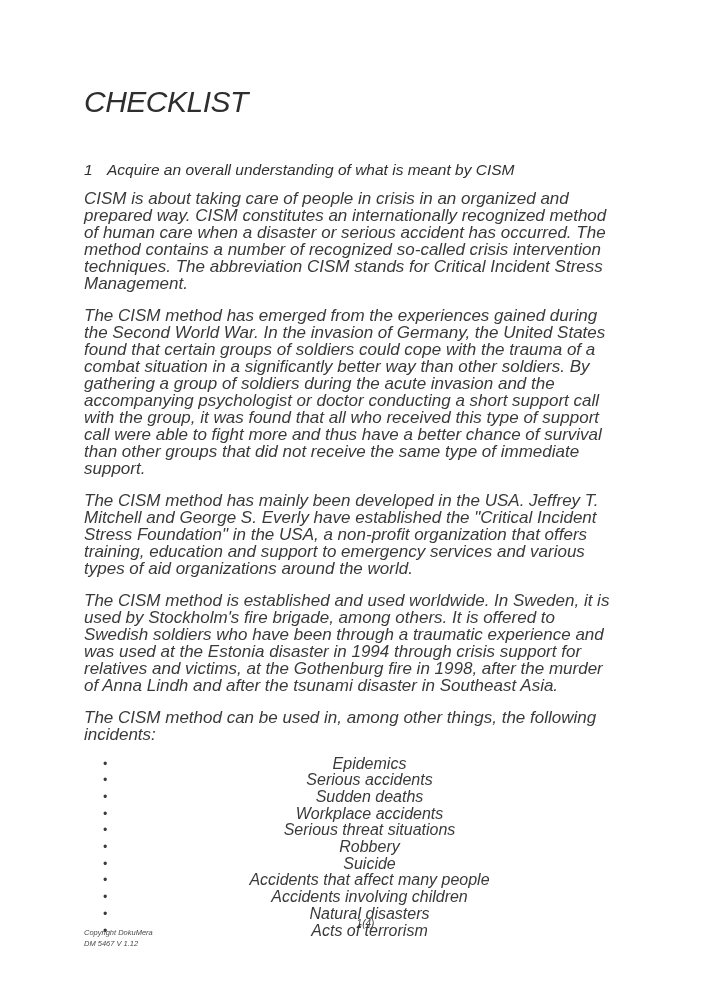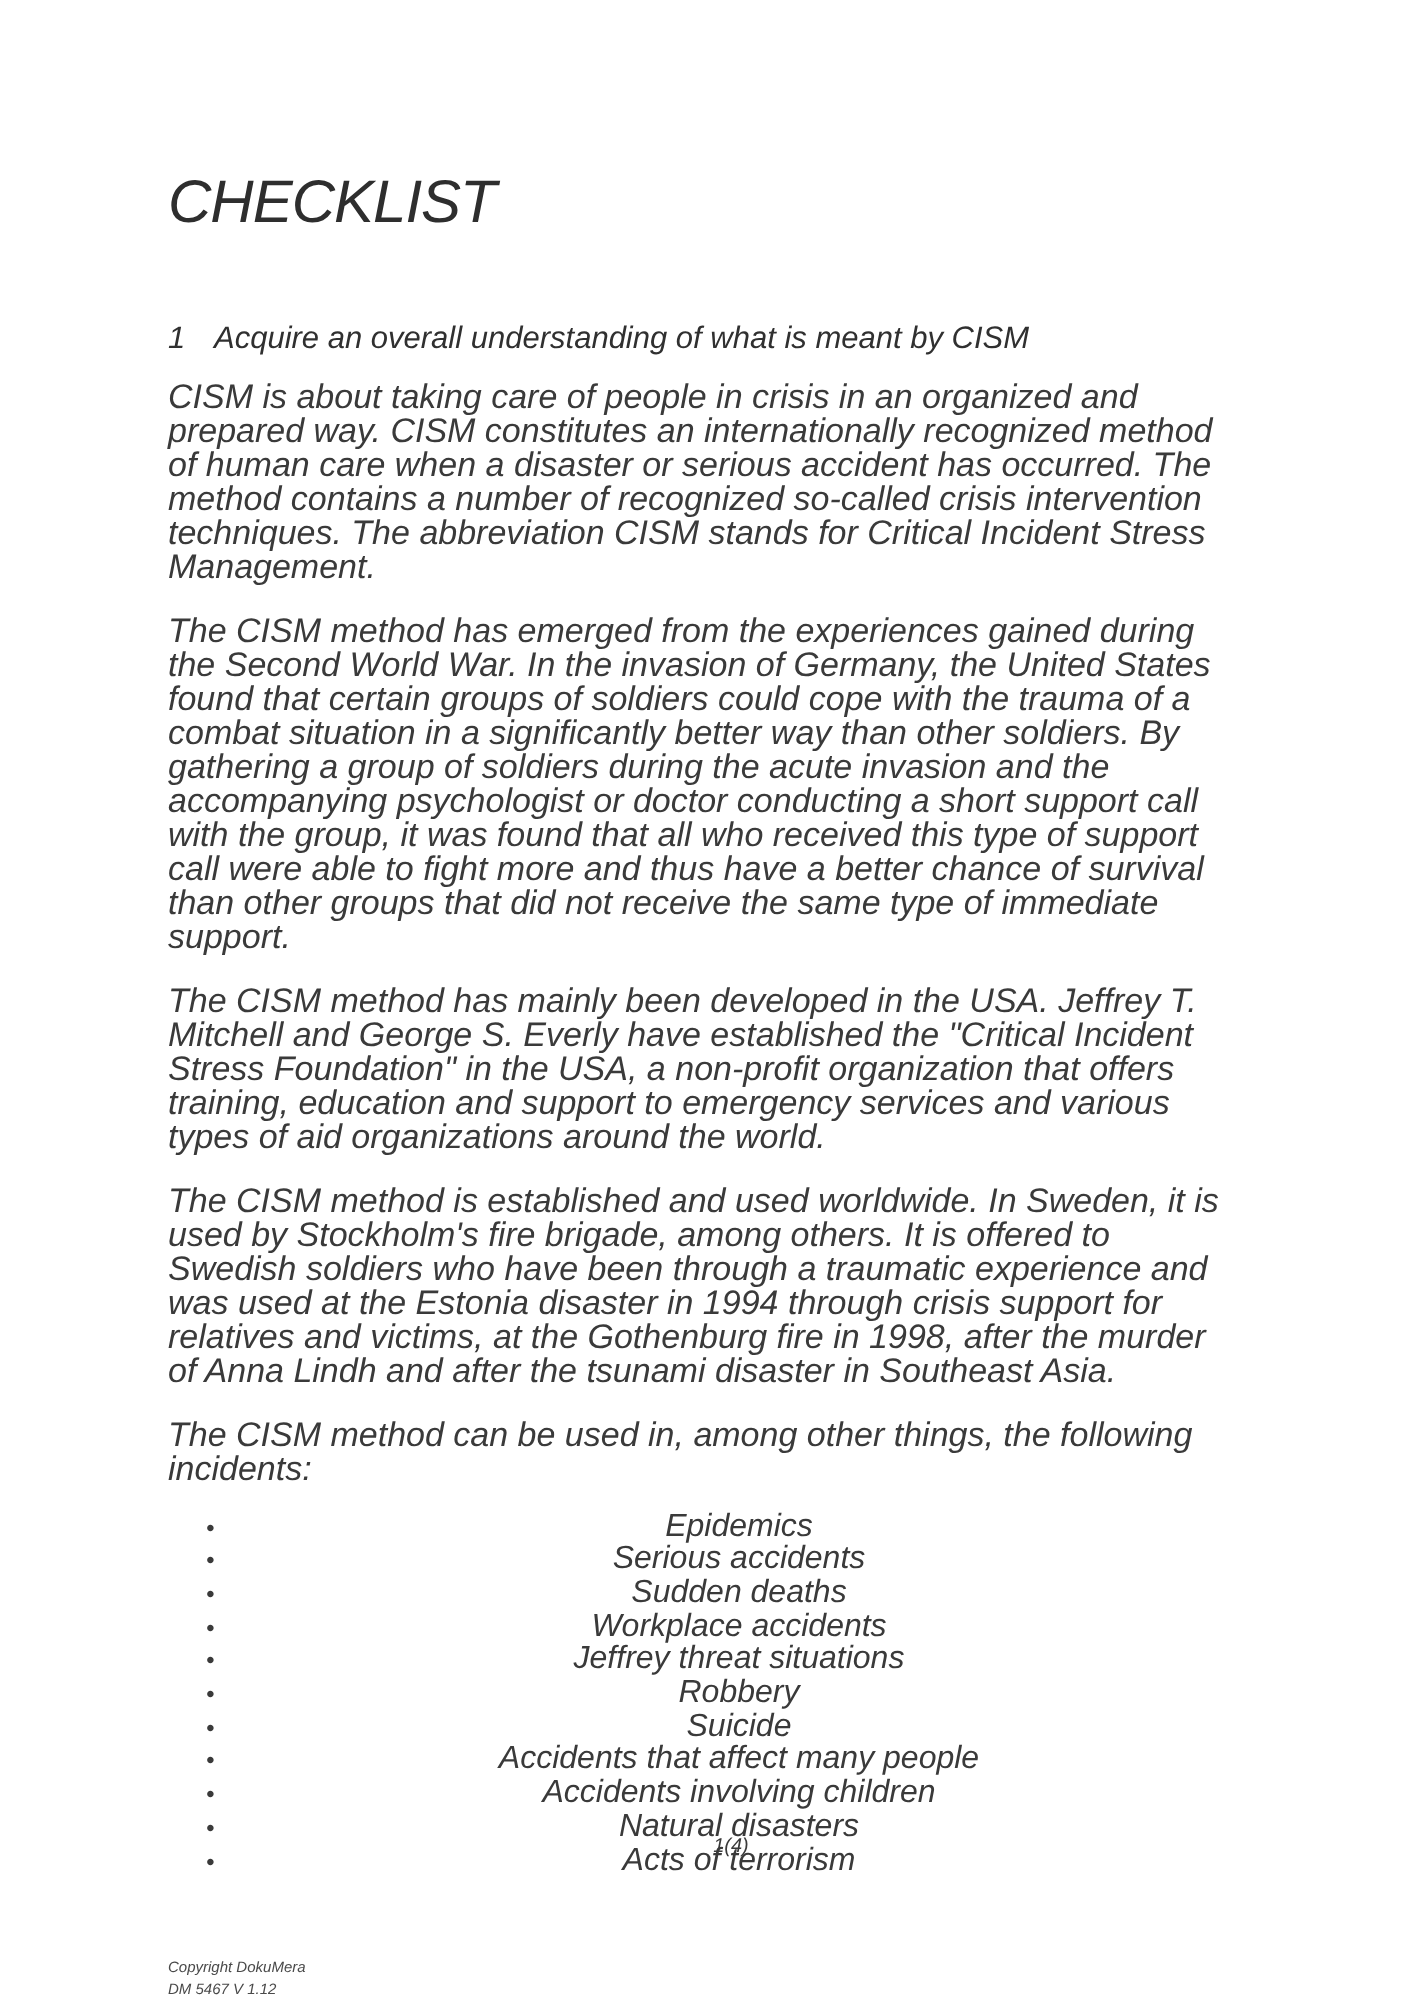--- a/index.html
+++ b/index.html
@@ -80,21 +80,21 @@
     top: 918px;
     left: 0;
     right: 0;
     text-align: center;
     font-size: 10px;
     color: #3a3a3a;
     padding-left: 24px;
   }
   .footer-block {
     position: absolute;
-    top: 979px;
+    top: 928px;
     left: 84px;
     font-size: 7.5px;
     line-height: 10.5px;
     color: #4a4a4a;
   }
 </style>
 </head>
 <body>
 
 <div class="page">
@@ -114,21 +114,21 @@
       <p>The CISM method has mainly been developed in the USA. Jeffrey T. Mitchell and George S. Everly have established the "Critical Incident Stress Foundation" in the USA, a non-profit organization that offers training, education and support to emergency services and various types of aid organizations around the world.</p>
       <p>The CISM method is established and used worldwide. In Sweden, it is used by Stockholm's fire brigade, among others. It is offered to Swedish soldiers who have been through a traumatic experience and was used at the Estonia disaster in 1994 through crisis support for relatives and victims, at the Gothenburg fire in 1998, after the murder of Anna Lindh and after the tsunami disaster in Southeast Asia.</p>
       <p>The CISM method can be used in, among other things, the following incidents:</p>
     </div>
 
     <ul class="incident-list">
       <li>Epidemics</li>
       <li>Serious accidents</li>
       <li>Sudden deaths</li>
       <li>Workplace accidents</li>
-      <li>Jeffrey threat situations</li>
+      <li>Serious threat situations</li>
       <li>Robbery</li>
       <li>Suicide</li>
       <li>Accidents that affect many people</li>
       <li>Accidents involving children</li>
       <li>Natural disasters</li>
       <li>Acts of terrorism</li>
     </ul>
 
   </div>
 

